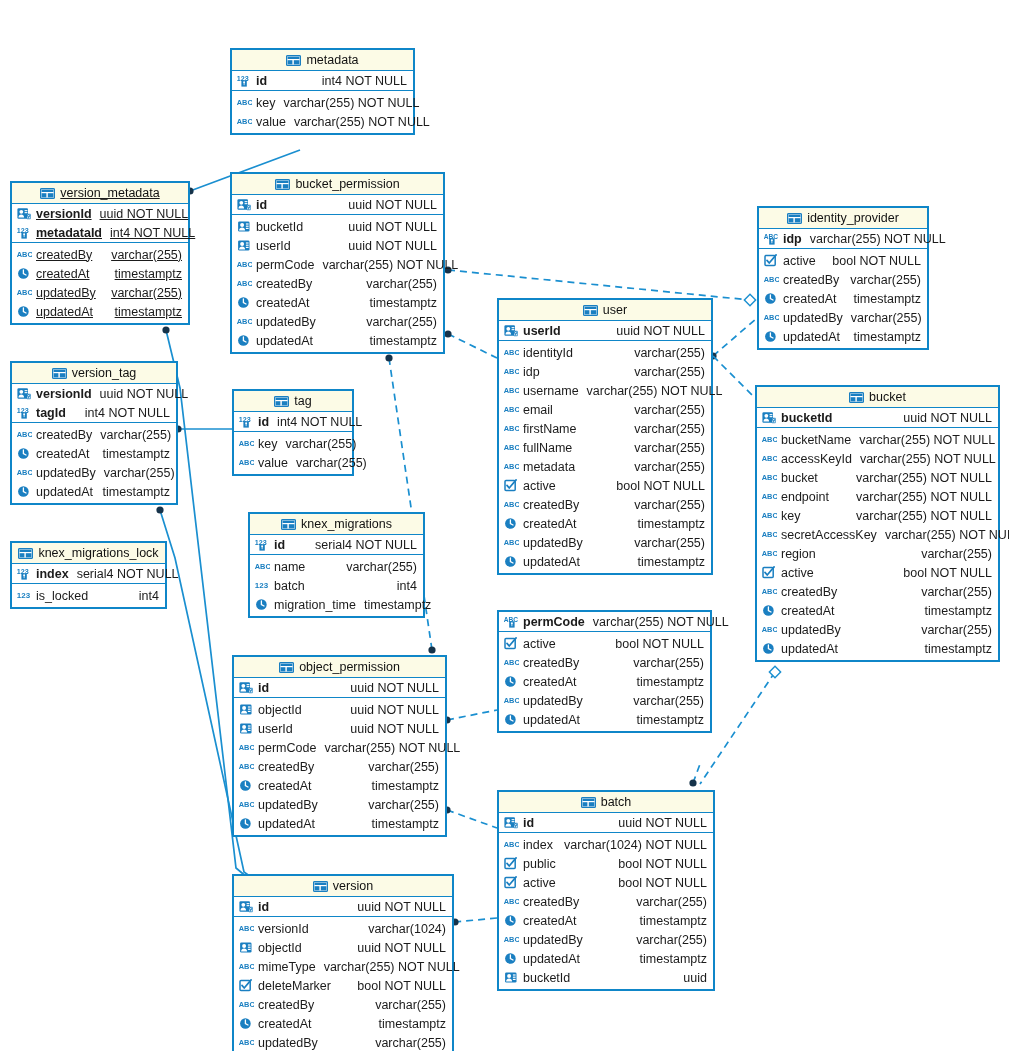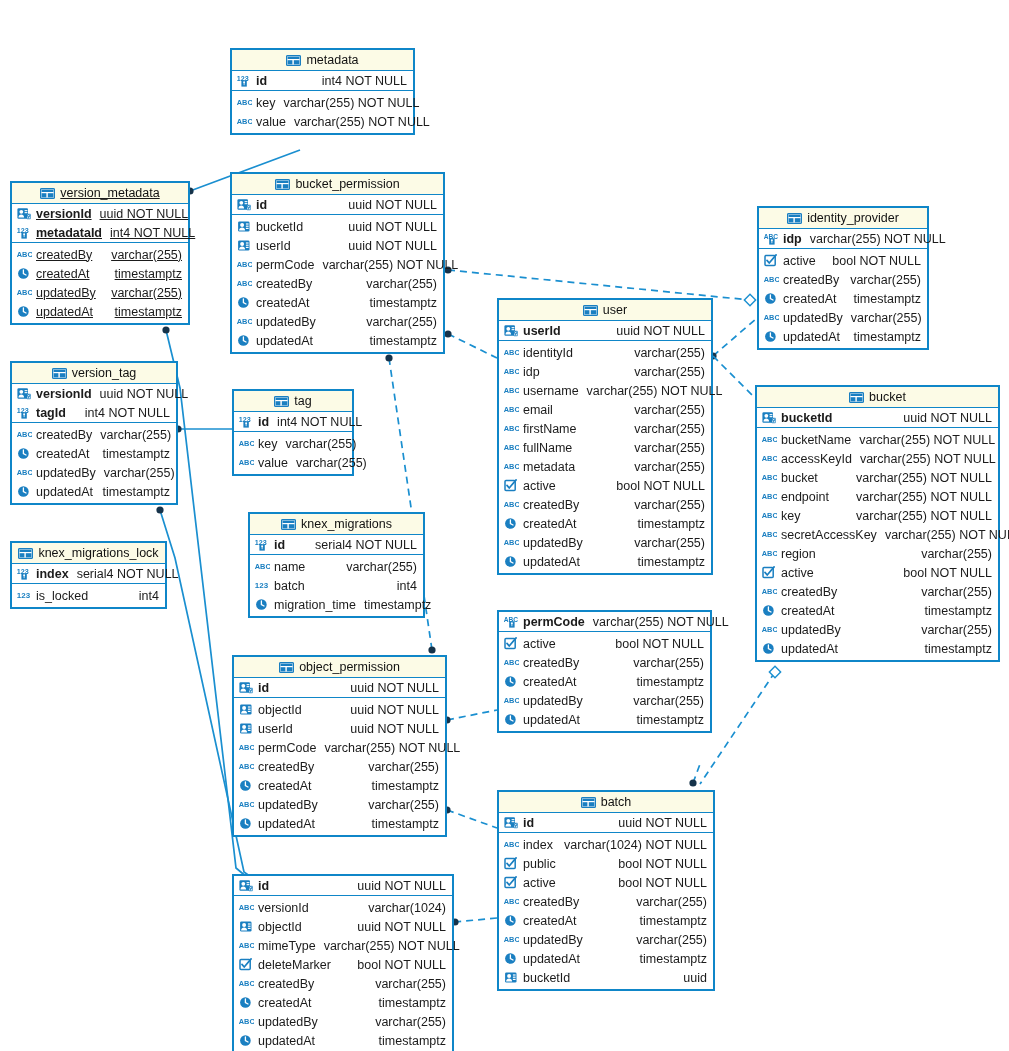--- a/index.html
+++ b/index.html
@@ -1231,20 +1231,29 @@
                 <rect x="8.9" y="5.6" width="2.7" height="1.2" fill="#fff"></rect>
                 <rect x="8.9" y="7.8" width="2.7" height="1.2" fill="#fff"></rect>
               </svg>
             </span>
             <span class="cname">bucketId</span>
             <span class="ctype">uuid</span>
           </div>
         </div>
       </div>
       <div class="table" style="left: 232px; top: 836px; width: 222px;">
+        <div class="tbl-title">
+          <span class="hdr-ico"><svg width="15" height="13" viewBox="0 0 15 13">
+              <rect x="0.6" y="1.6" width="13.8" height="9.8" rx="1" fill="#fff" stroke="#1a7fc1" stroke-width="1.3"></rect>
+              <rect x="1.6" y="2.6" width="11.8" height="2.4" fill="#1a7fc1"></rect>
+              <rect x="1.6" y="6.2" width="4.8" height="4.2" fill="#1a7fc1"></rect>
+              <rect x="7.8" y="6.2" width="5.6" height="4.2" fill="#1a7fc1"></rect>
+            </svg></span>
+          <span>version</span>
+        </div>
         <div class="pk-group">
           <div class="row pk">
             <span class="ico">
               <svg width="15" height="13" viewBox="0 0 15 13">
                 <rect x="0.4" y="1.2" width="10.6" height="10.6" rx="1.2" fill="#1a7fc1"></rect>
                 <circle cx="4.3" cy="4.8" r="1.9" fill="#fff"></circle>
                 <path d="M1.5 10.4c0-1.8 1.3-2.9 2.8-2.9s2.8 1.1 2.8 2.9z" fill="#fff"></path>
                 <rect x="7.6" y="3.1" width="2.8" height="1.1" fill="#fff"></rect>
                 <rect x="7.6" y="5.1" width="2.8" height="1.1" fill="#fff"></rect>
                 <path d="M10.0 7.2h3.4v4.6h-3.4z" fill="#fff" stroke="#1a7fc1" stroke-width="0.7"></path>

